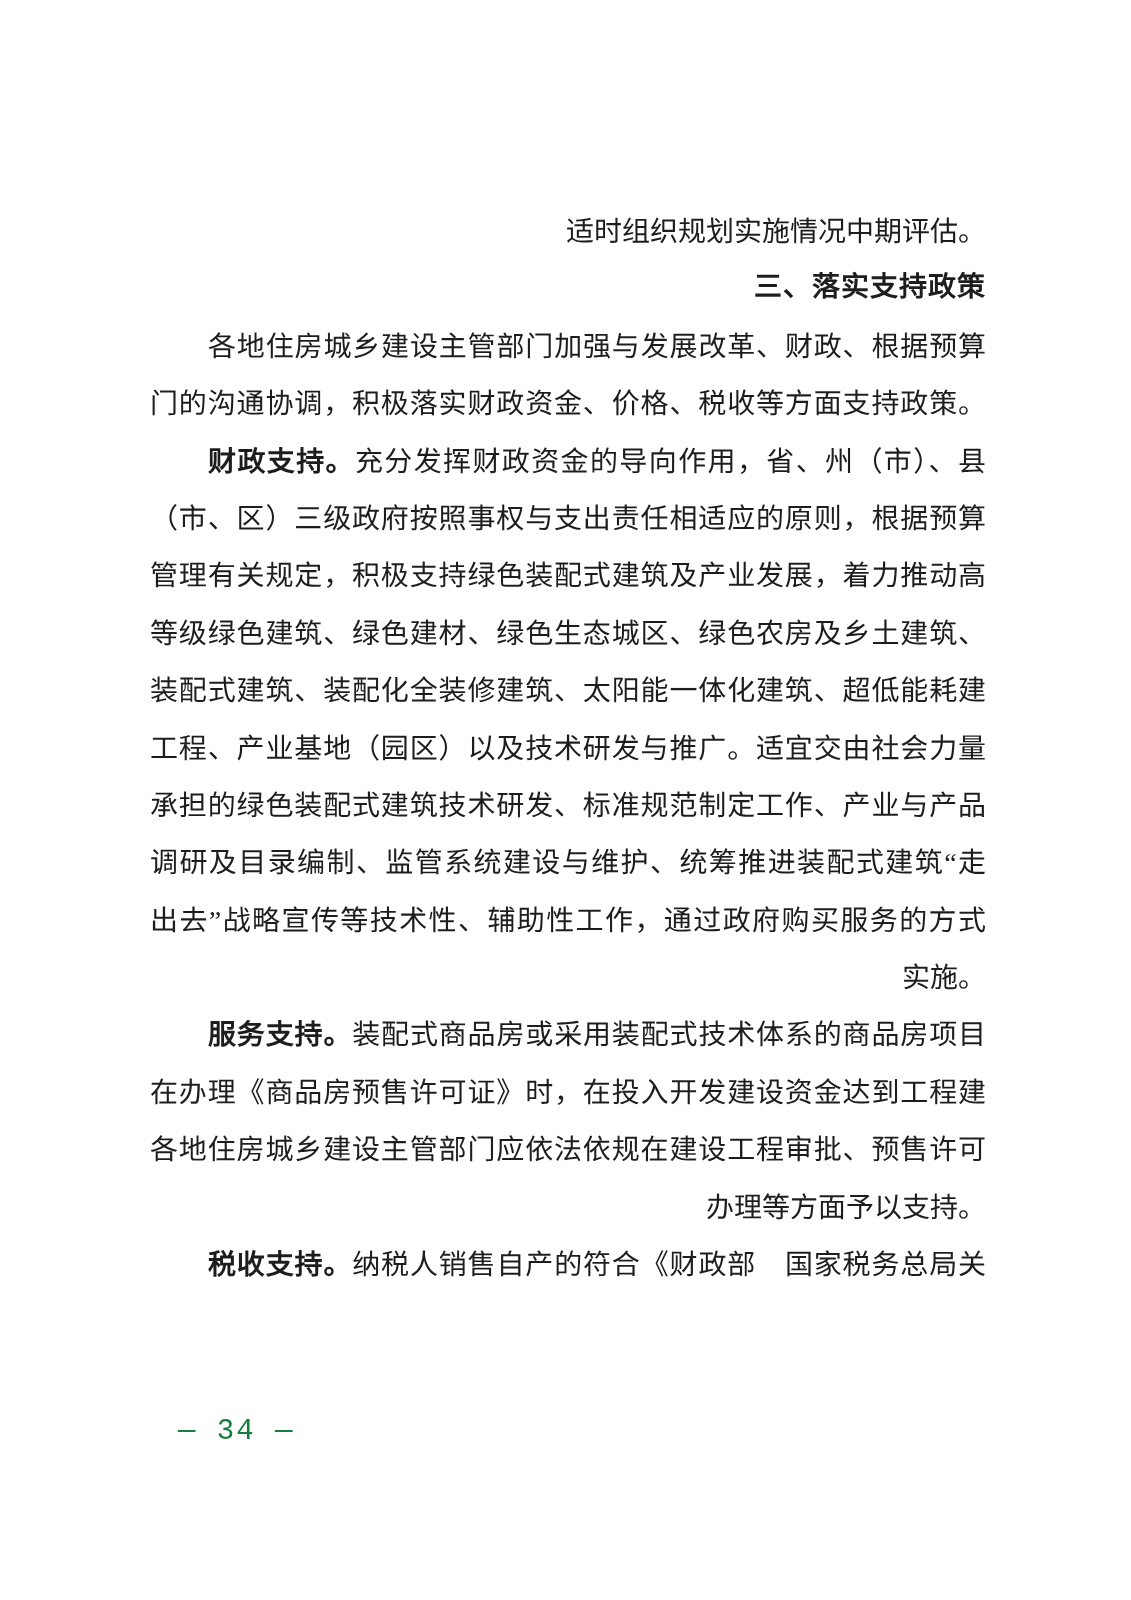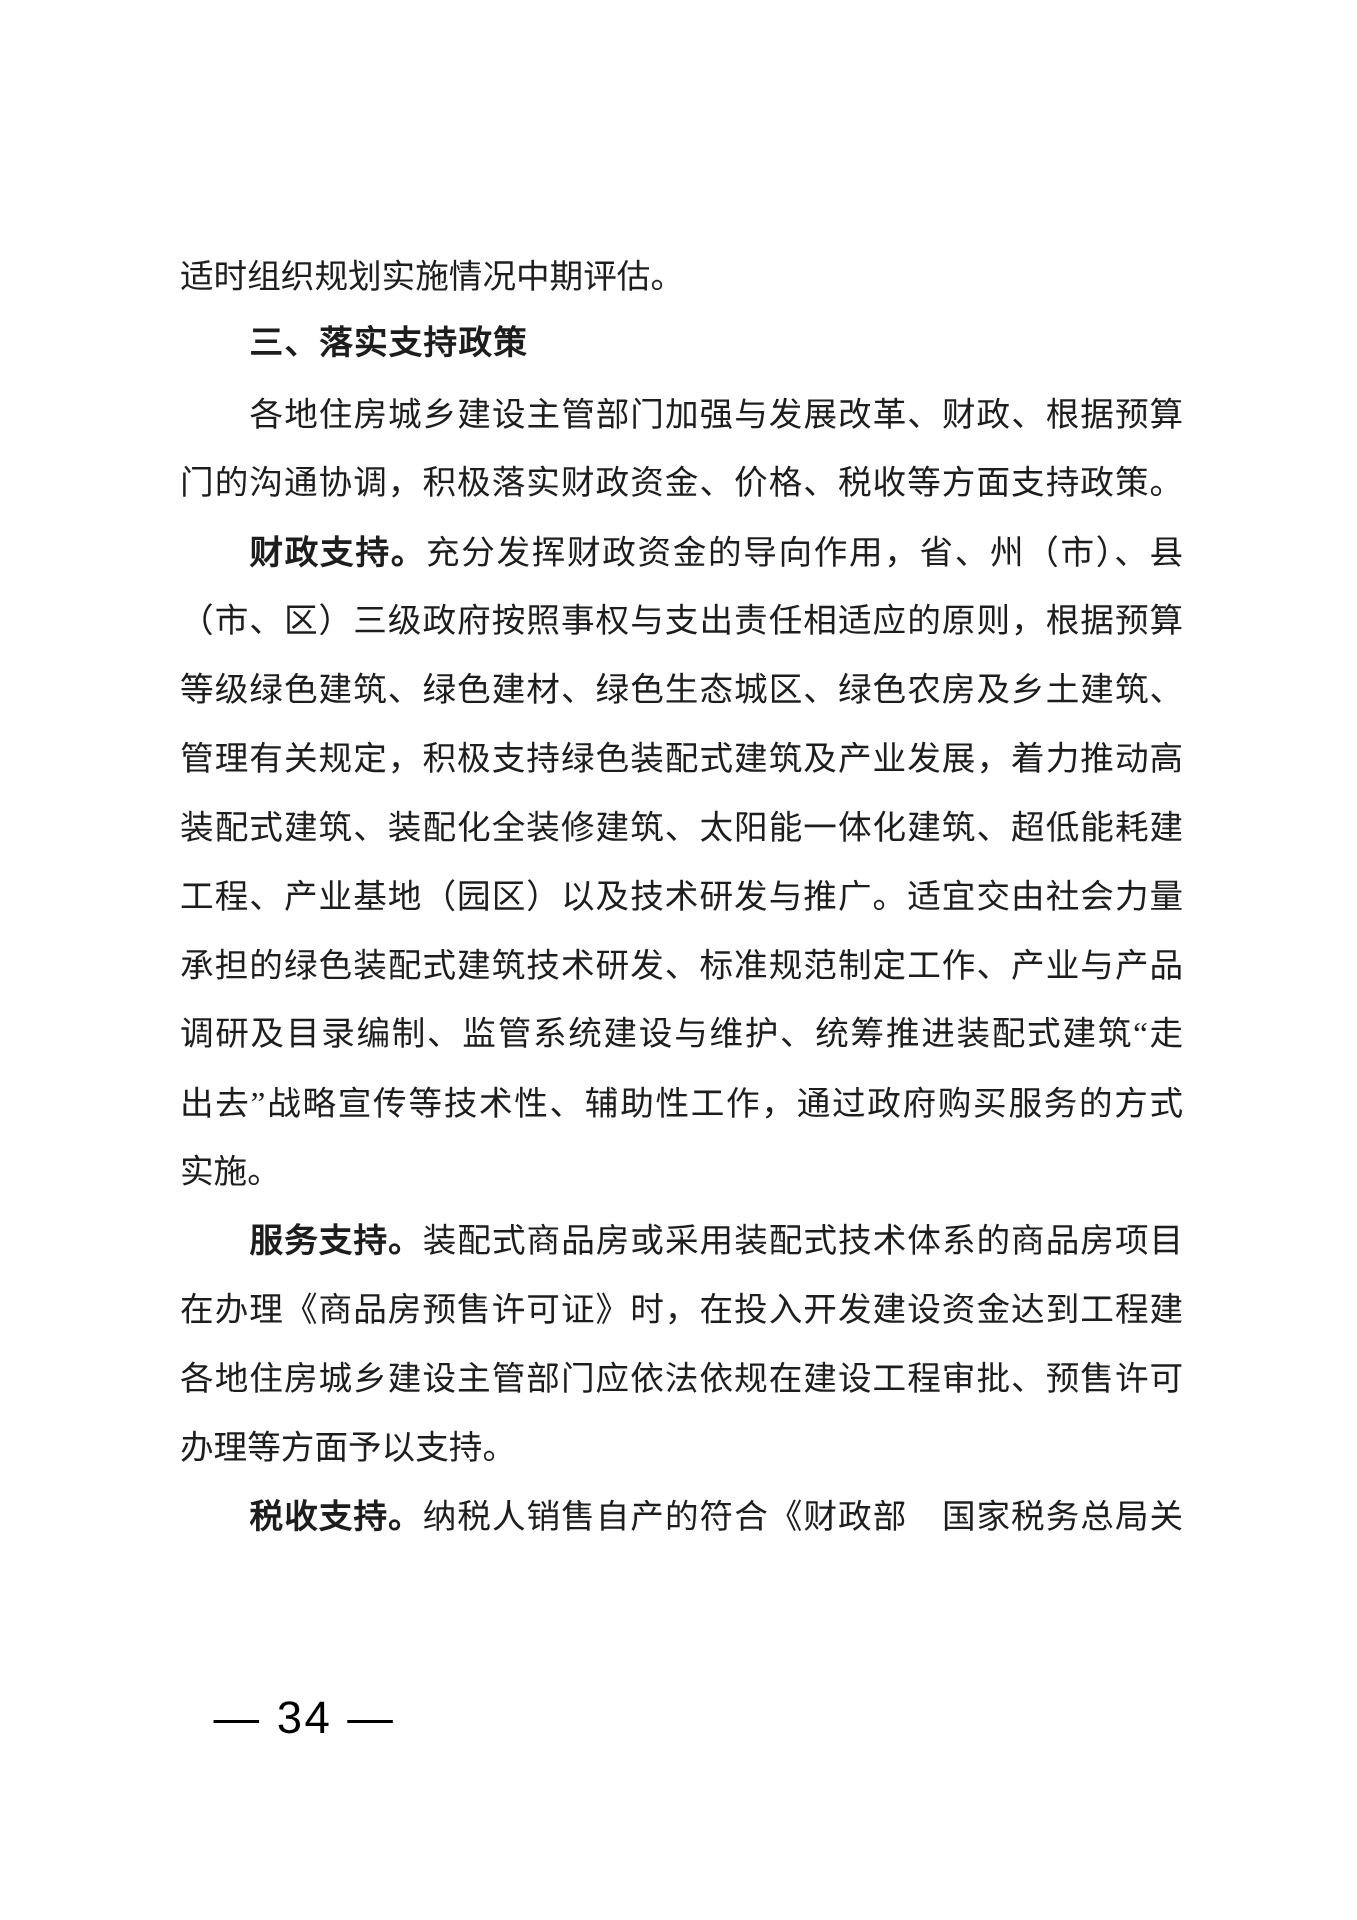--- a/index.html
+++ b/index.html
@@ -19,21 +19,21 @@
     position: absolute;
     left: 150px;
     top: 203px;
     width: 836px;
     font-family: "Liberation Serif", "DejaVu Serif", serif;
     font-size: 28px;
     line-height: 57.4px;
   }
   .line {
     height: 57.4px;
-    text-align: left;
+    text-align: right;
     white-space: pre-wrap;
   }
   .line.justify {
     text-align: justify;
     text-align-last: justify;
     text-justify: inter-character;
   }
   .line.indent {
     text-indent: 58px;
   }
@@ -43,40 +43,40 @@
     font-size: 28px;
     letter-spacing: 1px;
   }
   .lead {
     font-weight: 700;
   }
   .footer {
     position: absolute;
     left: 178px;
     top: 1412px;
-    font-family: Liberation Sans, sans-serif;
-    font-size: 38px;
+    font-family: Liberation Mono, monospace;
+    font-size: 29px;
     line-height: 40px;
     letter-spacing: 2px;
-    color: #000000;
+    color: #15803d;
   }
 </style>
 </head>
 <body>
 
 <div class="page">
   <main class="content" id="doc-lines">
       <div class="line body">适时组织规划实施情况中期评估。</div>
       <div class="line heading indent">三、落实支持政策</div>
       <div class="line body indent justify">各地住房城乡建设主管部门加强与发展改革、财政、根据预算</div>
       <div class="line body justify">门的沟通协调，积极落实财政资金、价格、税收等方面支持政策。</div>
       <div class="line body indent justify"><span class="lead">财政支持。</span>充分发挥财政资金的导向作用，省、州（市）、县</div>
       <div class="line body justify">（市、区）三级政府按照事权与支出责任相适应的原则，根据预算</div>
+      <div class="line body justify">管理有关规定，积极支持绿色装配式建筑及产业发展，着力推动高</div>
       <div class="line body justify">等级绿色建筑、绿色建材、绿色生态城区、绿色农房及乡土建筑、</div>
-      <div class="line body justify">管理有关规定，积极支持绿色装配式建筑及产业发展，着力推动高</div>
       <div class="line body justify">装配式建筑、装配化全装修建筑、太阳能一体化建筑、超低能耗建</div>
       <div class="line body justify">工程、产业基地（园区）以及技术研发与推广。适宜交由社会力量</div>
       <div class="line body justify">承担的绿色装配式建筑技术研发、标准规范制定工作、产业与产品</div>
       <div class="line body justify">调研及目录编制、监管系统建设与维护、统筹推进装配式建筑“走</div>
       <div class="line body justify">出去”战略宣传等技术性、辅助性工作，通过政府购买服务的方式</div>
       <div class="line body">实施。</div>
       <div class="line body indent justify"><span class="lead">服务支持。</span>装配式商品房或采用装配式技术体系的商品房项目</div>
       <div class="line body justify">在办理《商品房预售许可证》时，在投入开发建设资金达到工程建</div>
       <div class="line body justify">各地住房城乡建设主管部门应依法依规在建设工程审批、预售许可</div>
       <div class="line body">办理等方面予以支持。</div>

